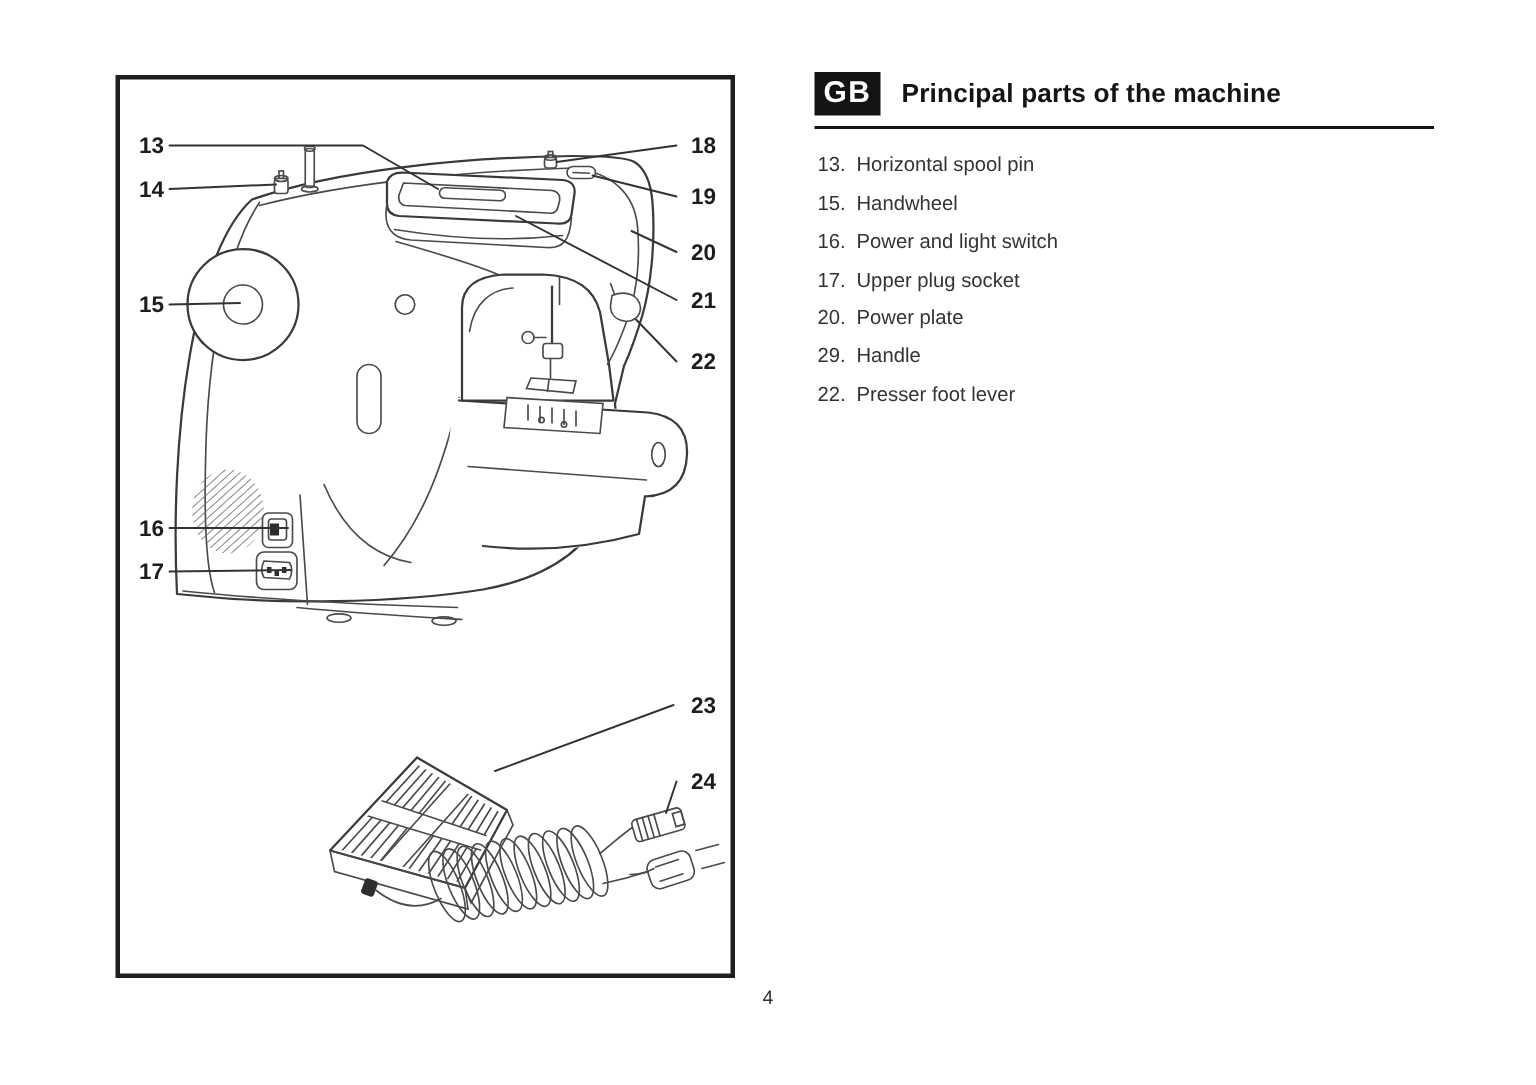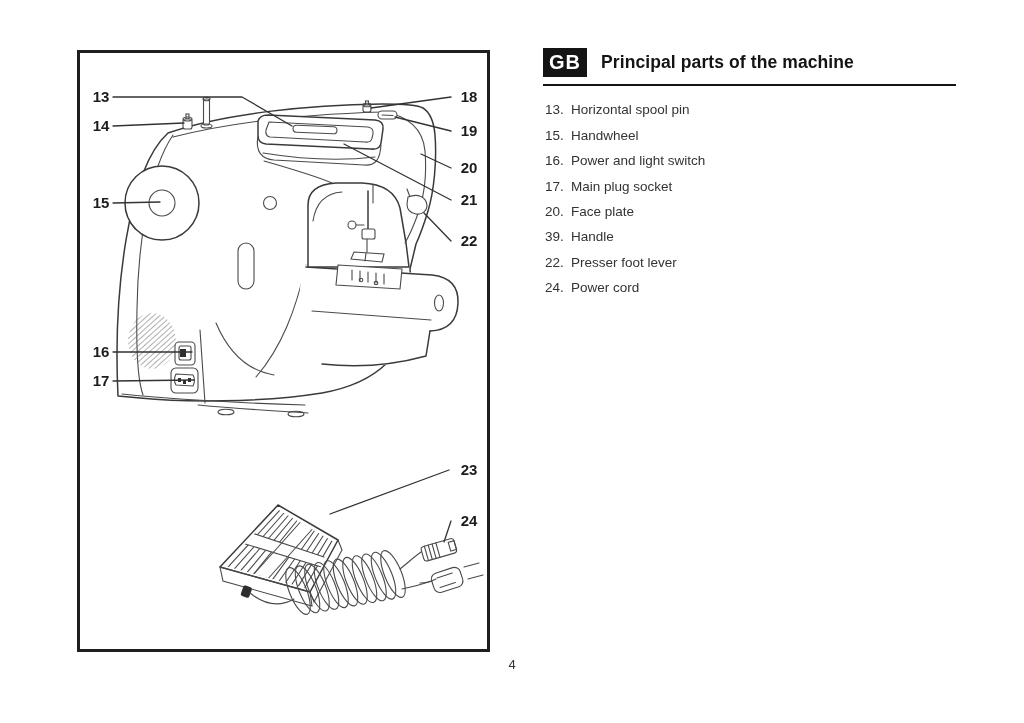--- a/index.html
+++ b/index.html
@@ -247,35 +247,31 @@
       <li>
           <span class="n">15.</span>
           <span class="l">Handwheel</span>
         </li>
       <li>
           <span class="n">16.</span>
           <span class="l">Power and light switch</span>
         </li>
       <li>
           <span class="n">17.</span>
-          <span class="l">Main plug socket</span>
+          <span class="l">Upper plug socket</span>
         </li>
       <li>
           <span class="n">20.</span>
-          <span class="l">Face plate</span>
-        </li>
-      <li>
-          <span class="n">39.</span>
+          <span class="l">Power plate</span>
+        </li>
+      <li>
+          <span class="n">29.</span>
           <span class="l">Handle</span>
         </li>
       <li>
           <span class="n">22.</span>
           <span class="l">Presser foot lever</span>
         </li>
-      <li>
-          <span class="n">24.</span>
-          <span class="l">Power cord</span>
-        </li>
     </ul>
   </div>
 
   <div class="page-number">4</div>
 </div>
 
 </body></html>

